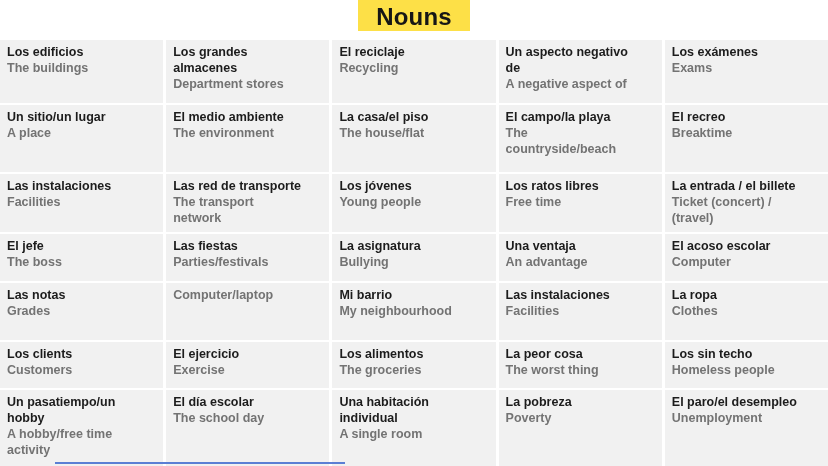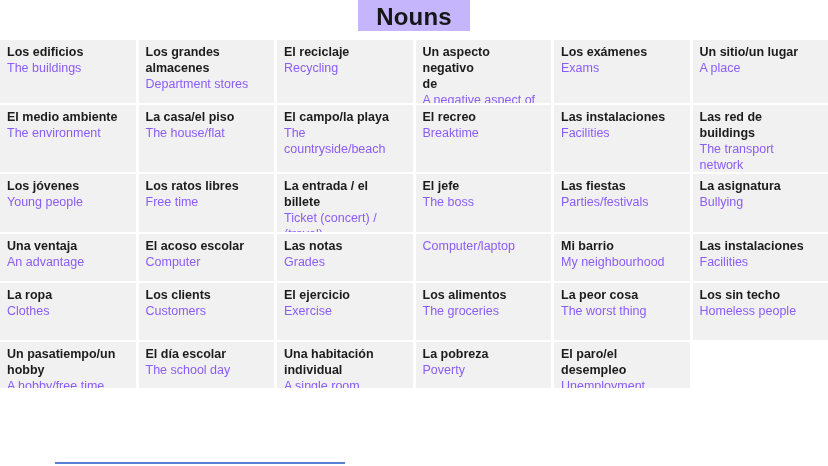--- a/index.html
+++ b/index.html
@@ -1,26 +1,26 @@
 <!DOCTYPE html>
 <html><head>
 <meta charset="utf-8">
 <style>
   html,body{margin:0;padding:0;background:#ffffff;}
   body{width:828px;height:466px;font-family:"Liberation Sans",sans-serif;}
   .slide{position:relative;width:828px;height:466px;overflow:hidden;background:#ffffff;}
   .header{height:40px;display:flex;justify-content:center;align-items:flex-start;}
-  .title-box{background:#c4b5fd;padding:3px 18px 0 18px;}
+  .title-box{background:#fde047;padding:3px 18px 0 18px;}
   .title-text{font-size:24px;font-weight:bold;color:#161616;letter-spacing:0.2px;}
-  .grid{display:grid;grid-template-columns:repeat(6,1fr);
+  .grid{display:grid;grid-template-columns:repeat(5,1fr);
         grid-template-rows:63px 67px 58px 47px 57px 46px 76px;
         column-gap:3px;row-gap:2px;height:424px;}
   .cell{background:#f1f1f1;padding:4px 7px;box-sizing:border-box;overflow:hidden;}
   .es{color:#1c1c1c;font-weight:bold;font-size:12.5px;line-height:16px;white-space:pre-line;}
-  .en{color:#8b5cf6;font-weight:normal;font-size:12.5px;line-height:16px;white-space:pre-line;}
+  .en{color:#737373;font-weight:bold;font-size:12.5px;line-height:16px;white-space:pre-line;}
   .bottom-line{position:absolute;left:55px;bottom:2px;width:290px;height:2px;background:#5b7fd4;}
 </style>
 <title>Nouns</title></head>
 <body>
 
 <div class="slide">
   <div class="header">
     <div class="title-box">
       <span class="title-text">Nouns</span>
     </div>
@@ -70,21 +70,21 @@
     <div class="cell">
         <div class="es">El recreo</div>
         <div class="en">Breaktime</div>
       </div>
 
     <div class="cell">
         <div class="es">Las instalaciones</div>
         <div class="en">Facilities</div>
       </div>
     <div class="cell">
-        <div class="es">Las red de buildings</div>
+        <div class="es">Las red de transporte</div>
         <div class="en">The transport
 network</div>
       </div>
     <div class="cell">
         <div class="es">Los jóvenes</div>
         <div class="en">Young people</div>
       </div>
     <div class="cell">
         <div class="es">Los ratos libres</div>
         <div class="en">Free time</div>

